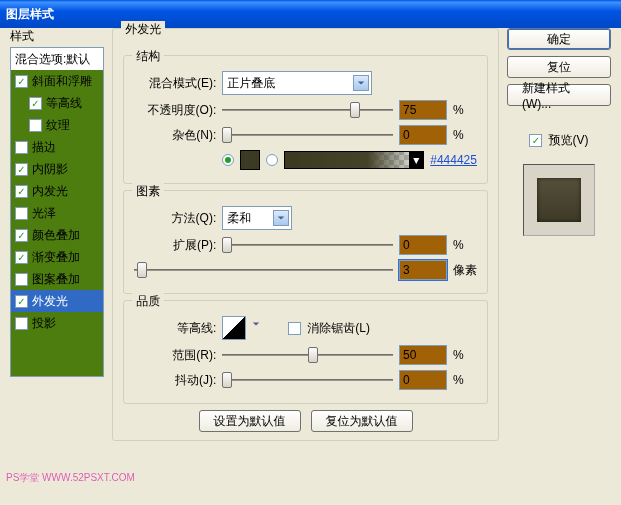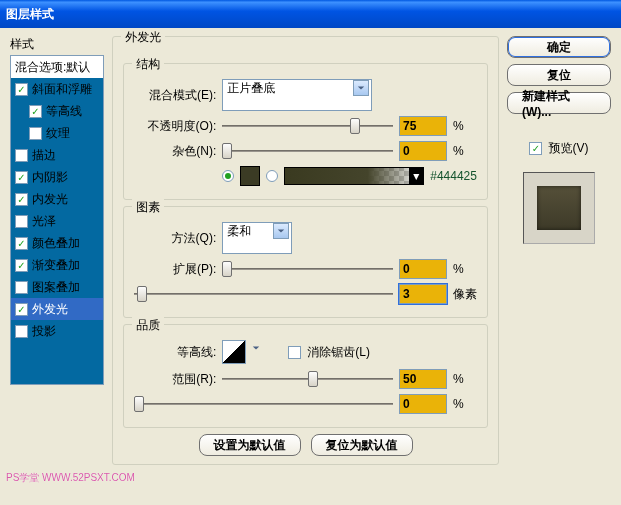--- a/index.html
+++ b/index.html
@@ -2,58 +2,58 @@
 <html><head>
 <meta charset="utf-8">
 <style>
 *{box-sizing:border-box;margin:0;padding:0;font-family:"Microsoft YaHei","SimSun",sans-serif;font-size:12px;}
 body{background:#ece9d8;width:621px;height:505px;overflow:hidden;}
 .titlebar{background:linear-gradient(to bottom,#0058e1 0%,#3d91ff 8%,#0054e3 40%,#0048c5 100%);height:28px;color:#fff;display:flex;align-items:center;padding:10px 6px;font-size:13px;font-weight:bold;}
 .titlebar .title{flex:1;}
 .titlebar .wm{display:flex;align-items:center;gap:4px;}
 .titlebar .wm span{font-size:11px;opacity:.85;}
 .titlebar .close{width:20px;height:20px;background:linear-gradient(#f1a689,#c9461b);border:1px solid #fff;border-radius:3px;display:flex;align-items:center;justify-content:center;color:#fff;font-weight:bold;font-size:12px;cursor:pointer;}
-.content{padding:8px 10px;display:flex;gap:8px;}
+.content{padding:0 10px;display:flex;gap:8px;}
 .styles-pane{width:96px;}
 .styles-pane .label{margin-bottom:2px;}
-.styles-pane .list{border:1px solid #7f9db9;background:#0369a1;height:330px;}
+.styles-pane .list{border:1px solid #7f9db9;background:#4d7c0f;height:330px;}
 .styles-pane .li{display:flex;align-items:center;height:22px;padding:0 4px;gap:4px;cursor:pointer;}
 .styles-pane .li.header{background:#fff;}
 .styles-pane .li.selected{background:#316ac5;color:#fff;}
 .cb{width:13px;height:13px;border:1px solid #7f9db9;background:#fff;display:inline-flex;align-items:center;justify-content:center;font-size:10px;color:#21a121;}
 .cb.checked::after{content:"✓";}
 .cb.indent{margin-left:14px;}
 .mid-pane{flex:1;}
 .fieldset{border:1px solid #d0d0bf;border-radius:3px;padding:10px 10px 8px;margin-bottom:6px;position:relative;}
 .fieldset>.legend{position:absolute;top:-8px;left:8px;background:#ece9d8;padding:0 4px;}
 .row{display:flex;align-items:center;margin:5px 0;gap:6px;}
 .row .lbl{width:82px;text-align:right;}
-.select{border:1px solid #7f9db9;background:#fff;height:32px;display:flex;align-items:flex-start;padding:0 2px 0 4px;}
+.select{border:1px solid #7f9db9;background:#fff;height:24px;display:flex;align-items:center;padding:0 2px 0 4px;}
 .select .caret{width:16px;height:16px;background:linear-gradient(#dbeafe,#a8c8f0);border:1px solid #7f9db9;display:flex;align-items:center;justify-content:center;margin-left:auto;}
 .caret svg{width:8px;height:8px;}
 .slider{height:16px;position:relative;flex:1;display:flex;align-items:center;}
 .slider .track{height:2px;background:#9e9a91;width:100%;box-shadow:inset 0 1px 1px rgba(0,0,0,.3);}
 .slider .thumb{position:absolute;width:10px;height:16px;background:linear-gradient(#fdfdfd,#d7d3c7);border:1px solid #707070;border-radius:2px;top:0;}
-.numbox{width:48px;height:20px;border:1px solid #7f9db9;background:#eab308;padding:0 3px;display:flex;align-items:center;font-weight:bold;}
+.numbox{width:48px;height:20px;border:1px solid #7f9db9;background:#a16207;padding:0 3px;display:flex;align-items:center;}
 .unit{width:24px;}
 .radio{width:12px;height:12px;border:1px solid #7f9db9;border-radius:50%;background:#fff;display:inline-flex;align-items:center;justify-content:center;}
 .radio.sel::after{content:"";width:6px;height:6px;background:#21a121;border-radius:50%;}
 .swatch{width:20px;height:20px;border:1px solid #000;}
 .gradbar{width:140px;height:18px;border:1px solid #000;background:linear-gradient(to right,#3a3a20,#44442b 60%,rgba(68,68,37,0) 100%),repeating-conic-gradient(#ccc 0 25%,#fff 0 50%) 50%/10px 10px;display:flex;align-items:center;}
 .gradbar .dd{margin-left:auto;width:14px;height:16px;background:#000;color:#fff;display:flex;align-items:center;justify-content:center;}
 .contour{width:24px;height:24px;border:1px solid #7f9db9;background:linear-gradient(135deg,#fff 0 49%,#000 50% 100%);}
-.btn{border:1px solid #707070;border-radius:8px;background:linear-gradient(#fff,#efece0);height:22px;padding:0 14px;display:inline-flex;align-items:center;justify-content:center;cursor:pointer;font-weight:bold;}
+.btn{border:1px solid #707070;border-radius:3px;background:linear-gradient(#fff,#efece0);height:22px;padding:0 14px;display:inline-flex;align-items:center;justify-content:center;cursor:pointer;}
 .right-pane{width:106px;display:flex;flex-direction:column;gap:6px;align-items:center;}
 .right-pane .btn{width:100%;}
 .btn.hl{box-shadow:0 0 0 1px #2f6fdf inset;}
 .preview-box{width:72px;height:72px;border:1px inset #aaa;background:#d8d5c8;display:flex;align-items:center;justify-content:center;margin-top:4px;}
 .preview-box .sq{width:44px;height:44px;background:linear-gradient(#555039,#3d3a28);box-shadow:inset 0 0 4px rgba(0,0,0,.6);}
 .footer-btns{display:flex;gap:10px;justify-content:center;margin-top:4px;}
 .footnote{position:absolute;bottom:20px;left:6px;font-size:10px;color:#d85aa8;text-shadow:0 0 1px #fff;}
-.hex{color:#14532d;}
+.hex{color:#1d4ed8;text-decoration:underline;}
 </style>
 </head>
 <body>
 
 <div class="titlebar">
   <span class="title">图层样式</span>
 </div>
 
 <div class="content">
 
@@ -209,20 +209,21 @@
         <div class="row">
           <div class="lbl">范围(R):</div>
           <div class="slider">
               <div class="track"></div>
               <div class="thumb" style="left:50%"></div>
             </div>
           <div class="numbox">50</div>
           <div class="unit">%</div>
         </div>
         <div class="row">
+          <div class="lbl">抖动(J):</div>
           <div class="slider">
               <div class="track"></div>
               <div class="thumb" style="left:0%"></div>
             </div>
           <div class="numbox">0</div>
           <div class="unit">%</div>
         </div>
       </div>
 
       <div class="footer-btns">

